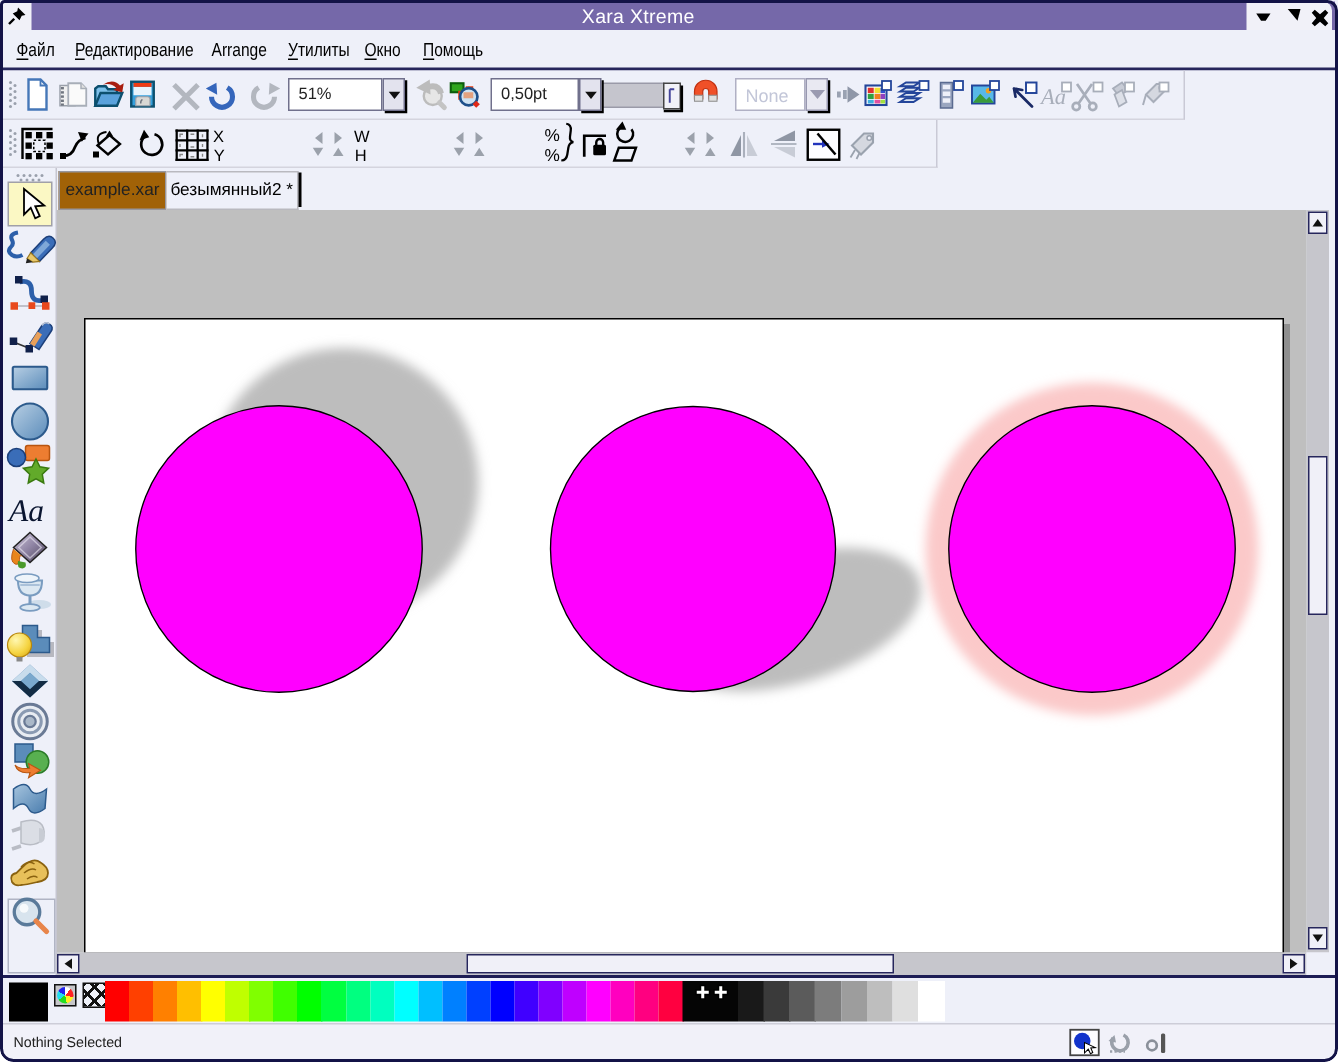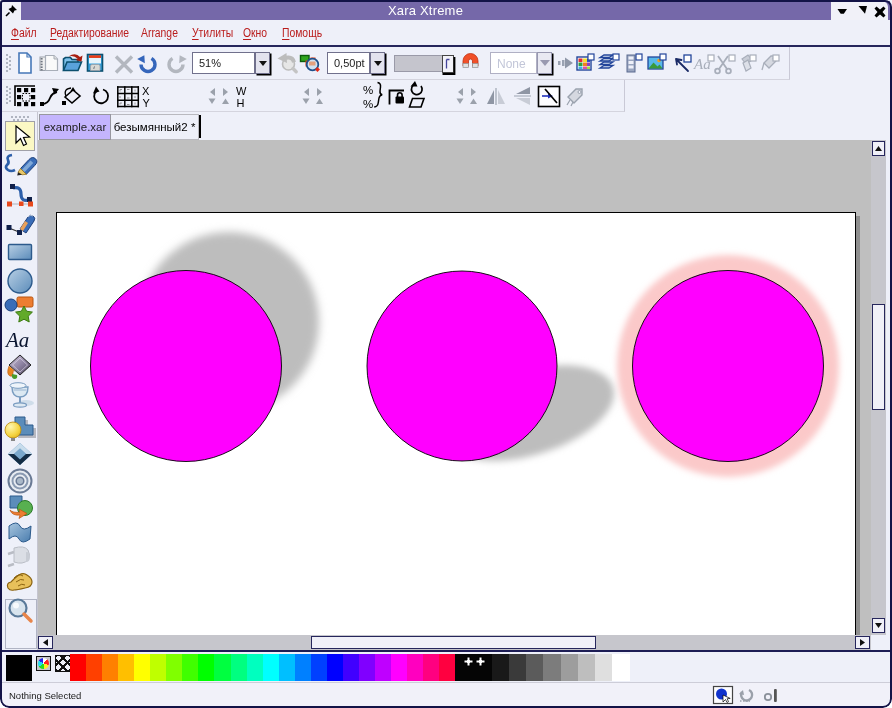--- a/index.html
+++ b/index.html
@@ -13,21 +13,21 @@
        border-radius:3px 7px 9px 9px;z-index:50;pointer-events:none;}
   
   #title{left:2px;top:1px;width:888px;height:19px;background:#7568a9;}
   #pinbox{left:2px;top:1px;width:19px;height:19px;background:#f1f1f8;}
   #ttext{left:20px;top:3px;width:811px;text-align:center;color:#fff;
          font-weight:normal;font-size:13px;letter-spacing:0.2px;}
   #wbtns{left:831px;top:1px;width:57px;height:19px;background:#f1f1f8;
          border-radius:0 6px 0 0;}
   
   #menu{left:2px;top:20px;width:888px;height:25px;background:#eef0f9;
-        font-size:12.5px;color:#b91c1c;}
+        font-size:12.5px;color:#000000;}
   .mi{position:absolute;top:6px;transform:scaleX(0.83);transform-origin:0 0;white-space:nowrap;}
   .mi u{text-decoration:underline;text-underline-offset:1.5px;}
   #navline{left:2px;top:45px;width:888px;height:2px;background:#26265c;}
   
   #tb1{left:2px;top:47px;width:888px;height:33px;background:#eef0f9;}
   #tb1p{left:0;top:0;width:788px;height:33px;border-right:1px solid #c9c9d6;
         border-bottom:1px solid #d4d4de;}
   #tb2{left:2px;top:80px;width:888px;height:32px;background:#eef0f9;}
   #tb2p{left:0;top:0;width:623px;height:32px;border-right:1px solid #c9c9d6;
         border-bottom:1px solid #d4d4de;}
@@ -228,21 +228,21 @@
       <rect x="771" y="8" width="6" height="6" fill="#fff" stroke="#a8aeba" stroke-width="1.2"></rect>
     </svg>
     <div class="combo" style="left:190px;top:5px;width:63px;">
       <span class="txt">51%</span>
       <div class="drop">
           <svg width="8" height="5">
             <path d="M0 0 h8 l-4 5 Z" fill="#111"></path>
           </svg>
         </div>
     </div>
-    <div class="combo" style="left:325px;top:5px;width:43px;">
+    <div class="combo" style="left:325px;top:5px;width:59px;">
       <span class="txt">0,50pt</span>
       <div class="drop">
           <svg width="8" height="5">
             <path d="M0 0 h8 l-4 5 Z" fill="#111"></path>
           </svg>
         </div>
     </div>
     <div class="combo" style="left:488px;top:5px;width:47px;border-color:#b0b0c4;">
       <span class="txt" style="color:#c2c6d8;font-size:12px;top:3.5px;">None</span>
       <div class="drop" style="border-color:#9898b0;background:#e9e9f2;">
@@ -349,21 +349,21 @@
       <path d="M540 16 h7" stroke="#2233bb" stroke-width="1.6"></path>
       <path d="M546 13.5 l5 2.5 -5 2.5 Z" fill="#2233bb"></path>
       <path d="M543 9 l12 14" stroke="#000" stroke-width="1.7"></path>
 
       <path d="M566 17 l8 -8 6 0 0 6 -8 8 Z" fill="#d5d8e0" stroke="#9aa2ae" stroke-width="1.4"></path>
       <circle cx="577.5" cy="12" r="1.5" fill="#eef0f9" stroke="#9aa2ae"></circle>
       <path d="M568 20 l-3 5 M571 22 l-2 4" stroke="#9aa2ae" stroke-width="1.2"></path>
     </svg>
   </div>
   <div class="abs" id="tabs">
-    <div class="tab" style="left:37px;width:72px;background:#c4b5fd;color:#222;border:1px solid #97979f;">example.xar</div>
+    <div class="tab" style="left:37px;width:72px;background:#a16207;color:#222;border:1px solid #97979f;">example.xar</div>
     <div class="tab" style="left:109px;width:88px;background:#eef0f9;color:#000;border:1px solid #b9b9bf;border-left:none;">безымянный2 *</div>
     <div class="abs" style="left:197px;top:3px;width:2px;height:23px;background:#000;"></div>
   </div>
   <div class="abs" id="toolbox">
     <svg width="36" height="538" viewBox="0 0 36 538">
       <defs>
         <linearGradient id="blg" x1="0" y1="0" x2="1" y2="1">
           <stop offset="0" stop-color="#b8cfe4"></stop>
             <stop offset="1" stop-color="#5b8cba"></stop>
         </linearGradient>

